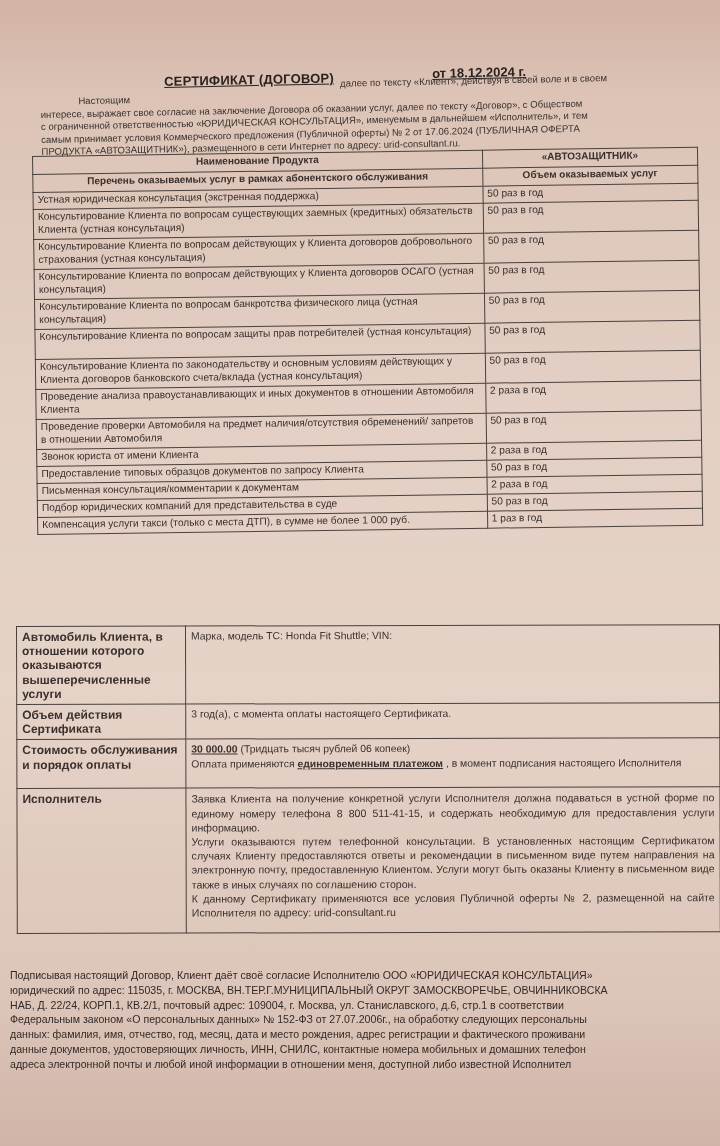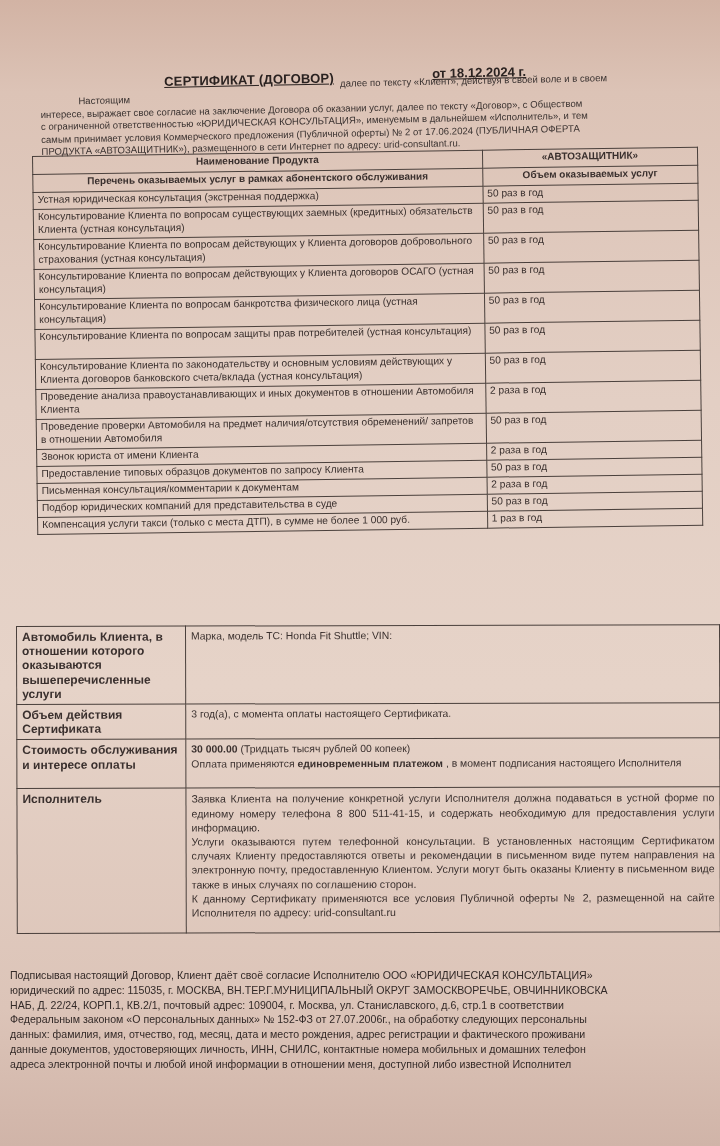--- a/index.html
+++ b/index.html
@@ -115,21 +115,21 @@
     }
     .details td.val { }
     .details tr.r-car td { height: 70px; }
     .details tr.r-term td { height: 28px; }
     .details tr.r-cost td { height: 42px; }
     .details tr.r-note td { height: 138px; }
     .details .note-text {
       text-align: justify;
       font-size: 10.6px;
     }
-    .details .bold { font-weight: bold; }
+    .details .bold { font-weight: bold; text-decoration: underline; }
 
     .consent {
       position: absolute;
       left: 10px;
       top: 968px;
       width: 760px;
       font-size: 10.6px;
       line-height: 14.8px;
       color: #332a28;
       white-space: nowrap;
@@ -226,23 +226,23 @@
     <tbody>
         <tr class="r-car">
       <td class="lbl">Автомобиль Клиента, в отношении которого оказываются вышеперечисленные услуги</td>
       <td class="val">Марка, модель ТС: Honda Fit Shuttle; VIN:</td>
     </tr>
     <tr class="r-term">
       <td class="lbl">Объем действия Сертификата</td>
       <td class="val">3 год(а), с момента оплаты настоящего Сертификата.</td>
     </tr>
     <tr class="r-cost">
-      <td class="lbl">Стоимость обслуживания и интересе оплаты</td>
+      <td class="lbl">Стоимость обслуживания и порядок оплаты</td>
       <td class="val">
-        <div><span class="bold">30 000.00</span><span> (Тридцать тысяч рублей 00 копеек)</span></div>
+        <div><span class="bold">30 000.00</span><span> (Тридцать тысяч рублей 06 копеек)</span></div>
         <div><span>Оплата применяются </span><span class="bold">единовременным платежом</span><span> , в момент подписания настоящего Исполнителя</span></div>
       </td>
     </tr>
     <tr class="r-note">
       <td class="lbl">Исполнитель</td>
       <td class="val note-text">
         <div>Заявка Клиента на получение конкретной услуги Исполнителя должна подаваться в устной форме по единому номеру телефона 8 800 511-41-15, и содержать необходимую для предоставления услуги информацию.</div>
         <div>Услуги оказываются путем телефонной консультации. В установленных настоящим Сертификатом случаях Клиенту предоставляются ответы и рекомендации в письменном виде путем направления на электронную почту, предоставленную Клиентом. Услуги могут быть оказаны Клиенту в письменном виде также в иных случаях по соглашению сторон.</div>
         <div>К данному Сертификату применяются все условия Публичной оферты № 2, размещенной на сайте Исполнителя по адресу: urid-consultant.ru</div>
       </td>

